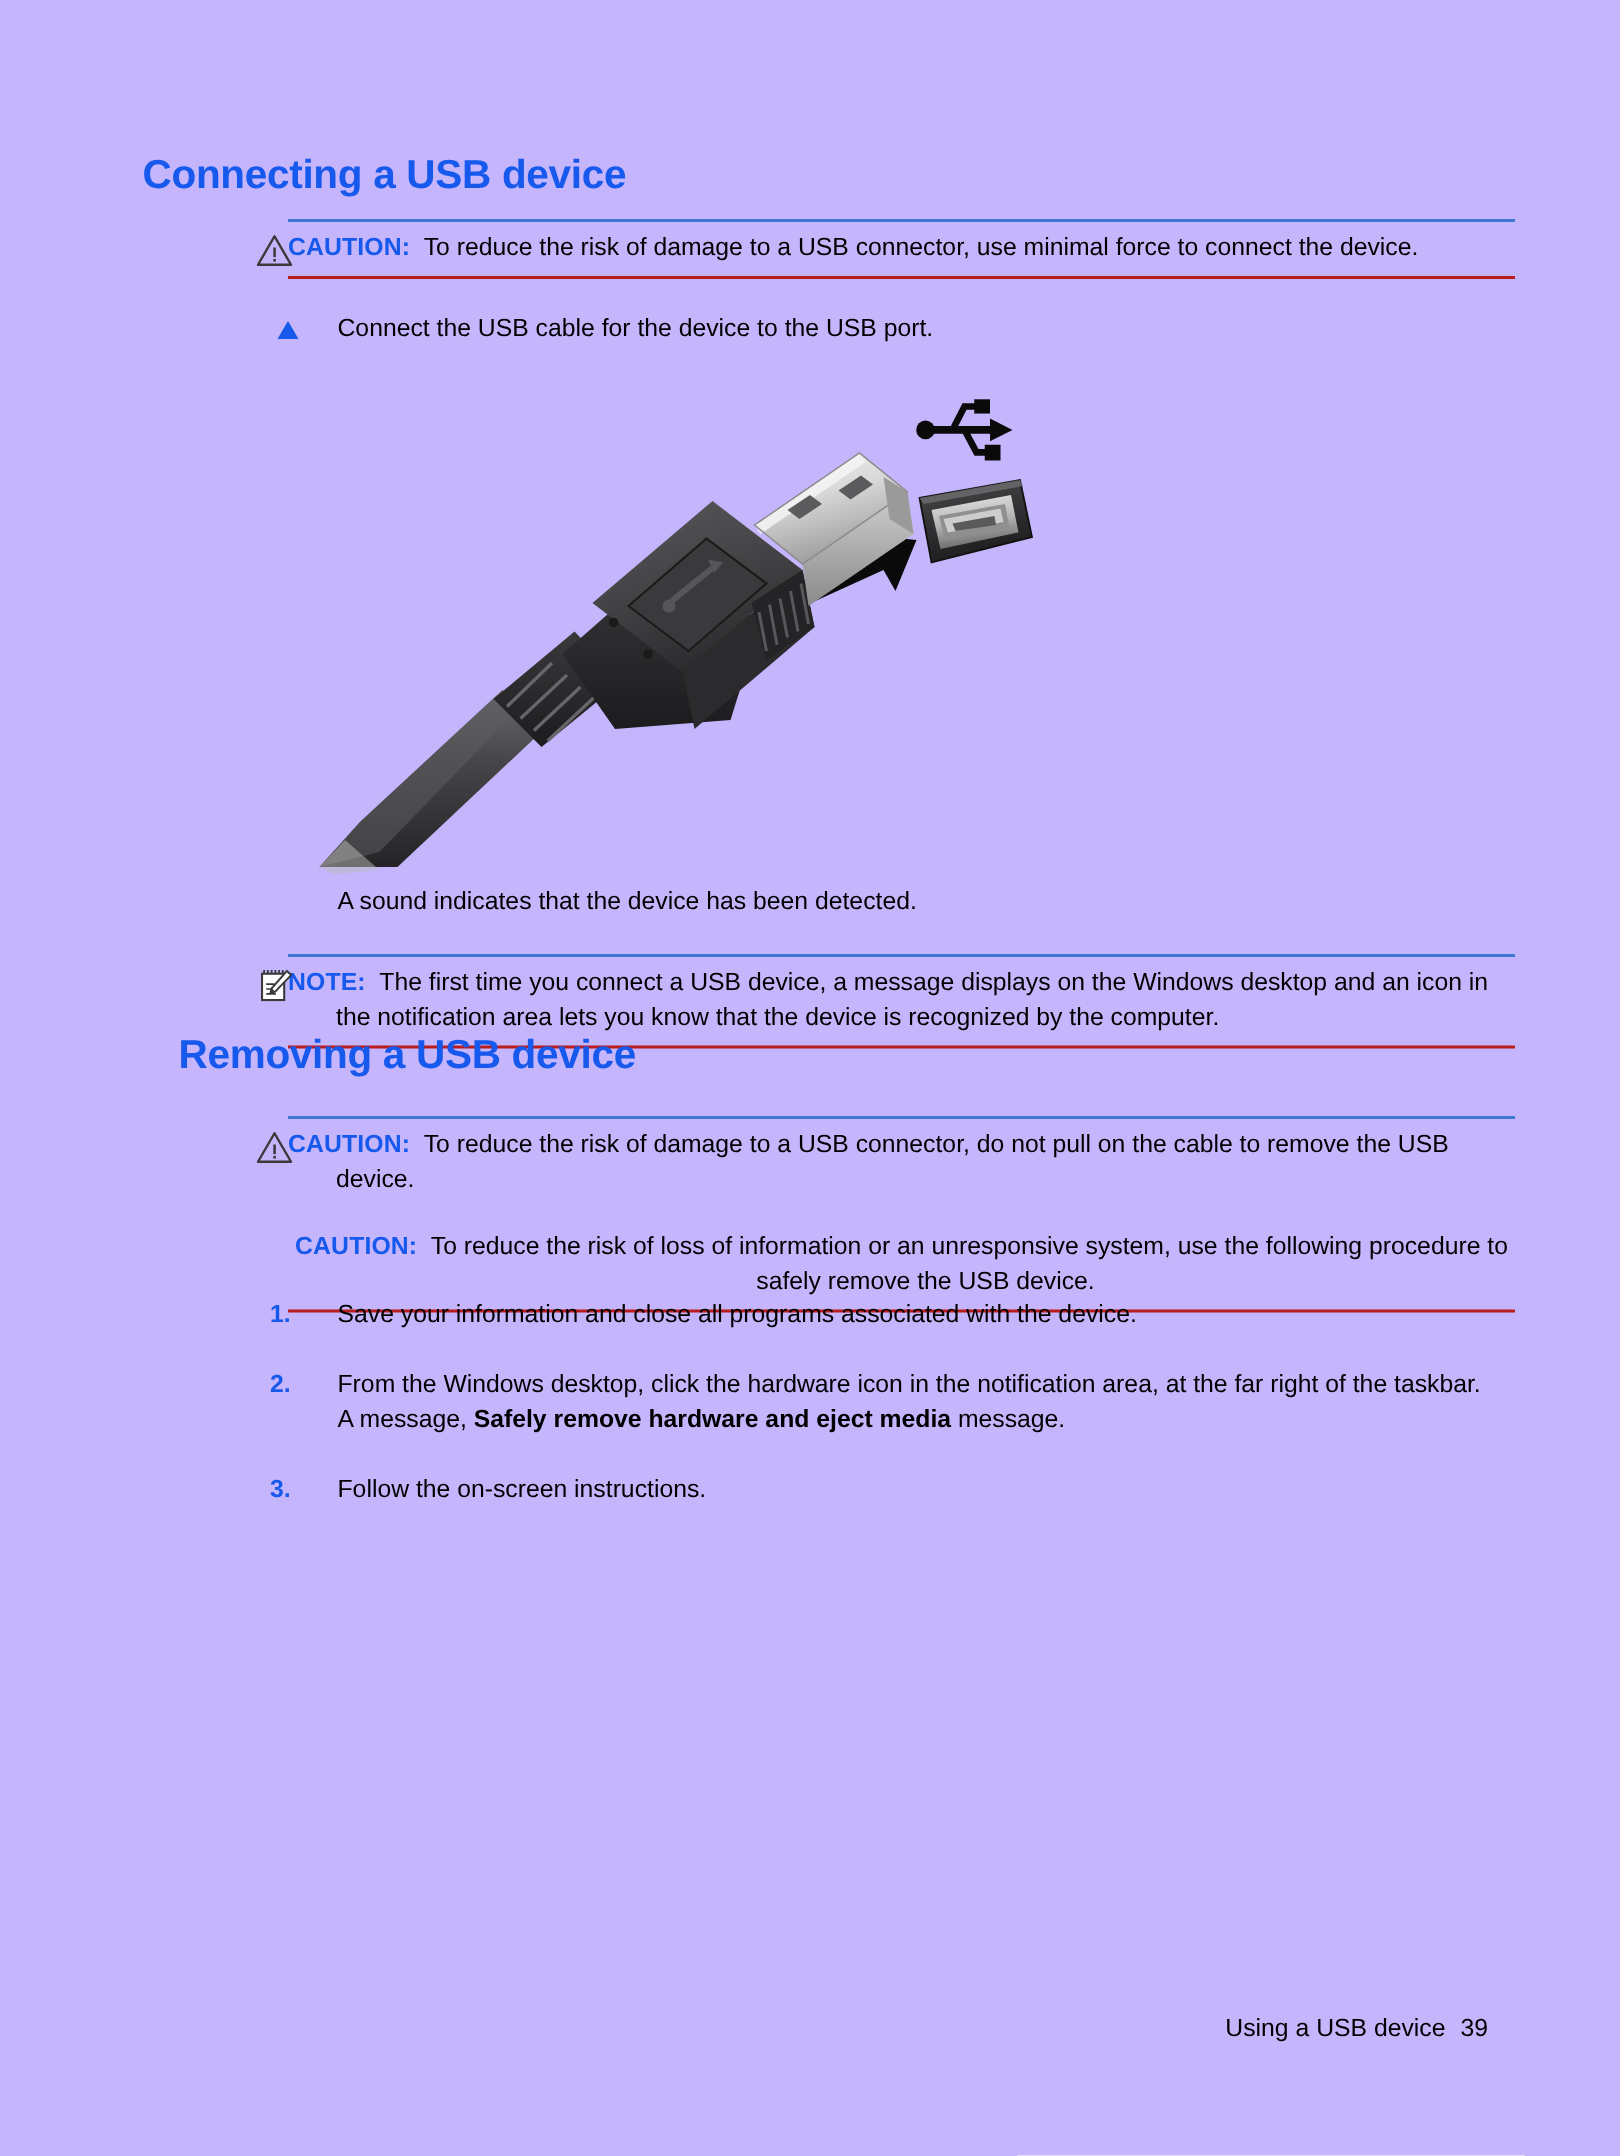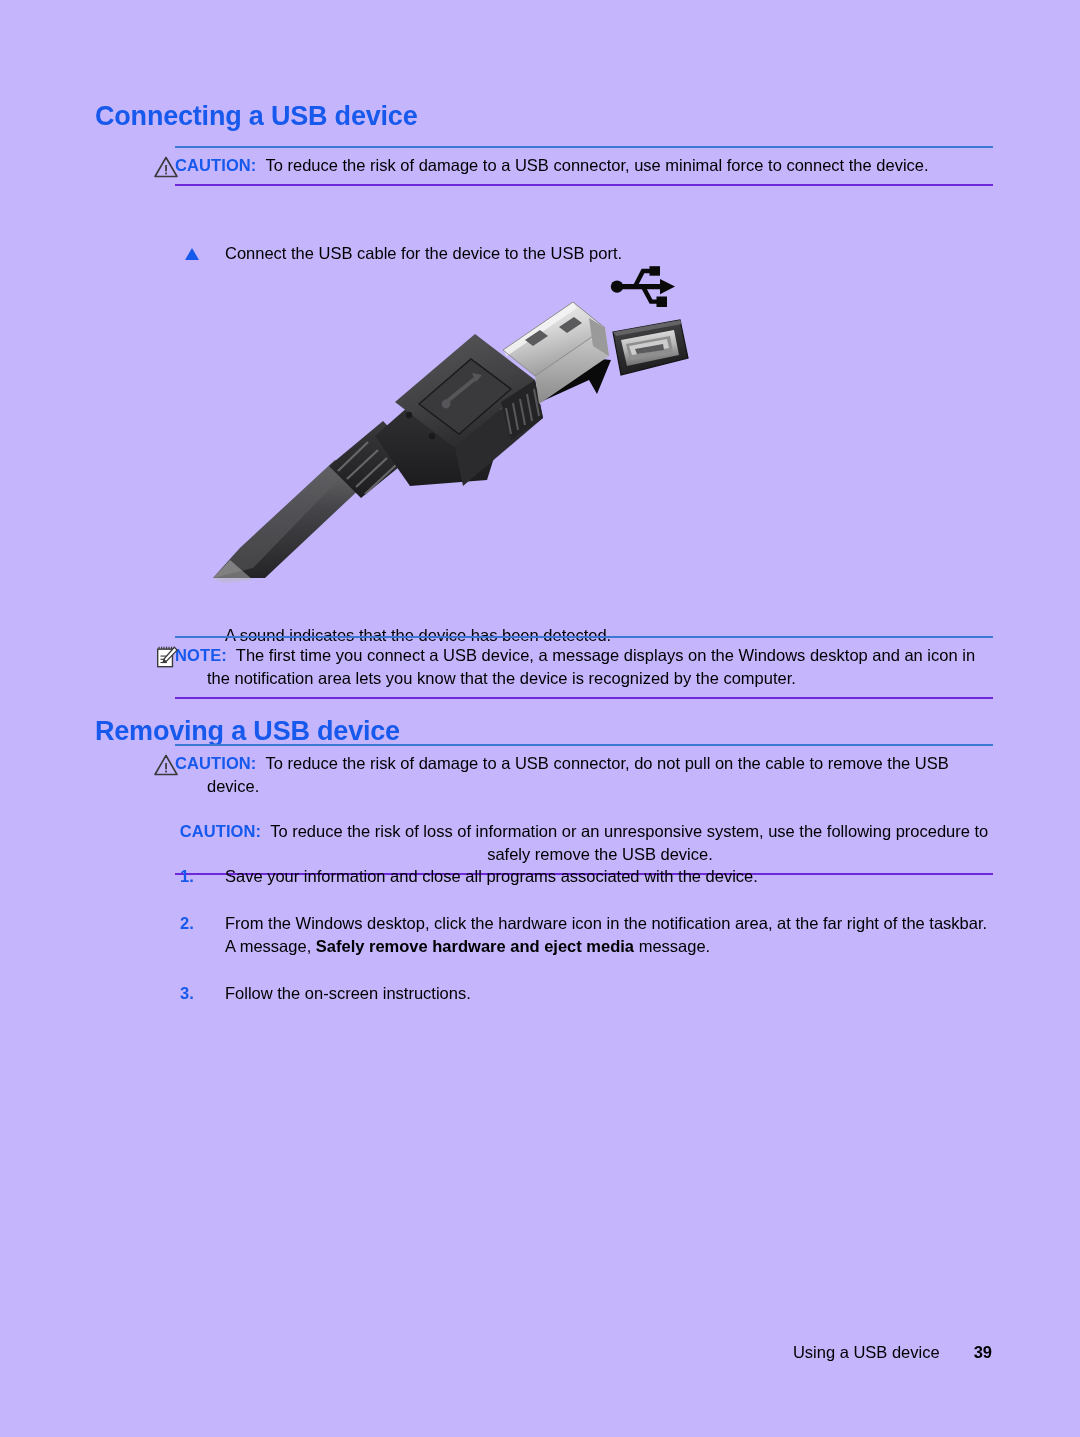--- a/index.html
+++ b/index.html
@@ -23,29 +23,29 @@
   .h1 {
     position: absolute;
     left: 95px;
     font-size: 27px;
     font-weight: bold;
     color: #1659ec;
     letter-spacing: -0.2px;
     white-space: nowrap;
   }
   #heading-connecting { top: 101px; }
-  #heading-removing  { top: 716px; }
+  #heading-removing  { top: 688px; margin-left: 24px; }
 
   
   .admon {
     position: absolute;
-    left: 175px;
+    left: 192px;
     width: 818px;
     border-top: 2px solid #3d79d4;
-    border-bottom: 2px solid #6d28d9;
+    border-bottom: 2px solid #b91c1c;
     box-sizing: border-box;
     padding: 6px 0 7px 0;
   }
   .admon-row {
     position: relative;
     padding-left: 32px;
   }
   .admon-row + .admon-row { margin-top: 22px; text-align: center; }
   .admon-icon {
     position: absolute;
@@ -69,21 +69,20 @@
 
   #caution-connect { top: 146px; }
   #caution-remove  { top: 744px; }
 
   
   .para {
     position: absolute;
     font-size: 16.5px;
     line-height: 23px;
     color: #000000;
-    margin-top: 34px;
   }
 
   #step-connect-cable {
     left: 225px;
     top: 208px;
     width: 760px;
   }
   .tri-bullet {
     position: absolute;
     left: -40px;
@@ -138,21 +137,21 @@
     position: absolute;
     left: 0;
     top: 1343px;
     width: 1080px;
     text-align: right;
     padding-right: 88px;
     box-sizing: border-box;
     font-size: 16.5px;
     color: #000000;
   }
-  .footer-page { display: inline-block; margin-left: 34px; font-weight: bold; }
+  .footer-page { display: inline-block; margin-left: 10px; }
 </style>
 </head>
 <body>
 
 <div class="page">
 
   <div class="h1" id="heading-connecting">Connecting a USB device</div>
 
   <div class="admon" id="caution-connect">
     <div class="admon-row">

